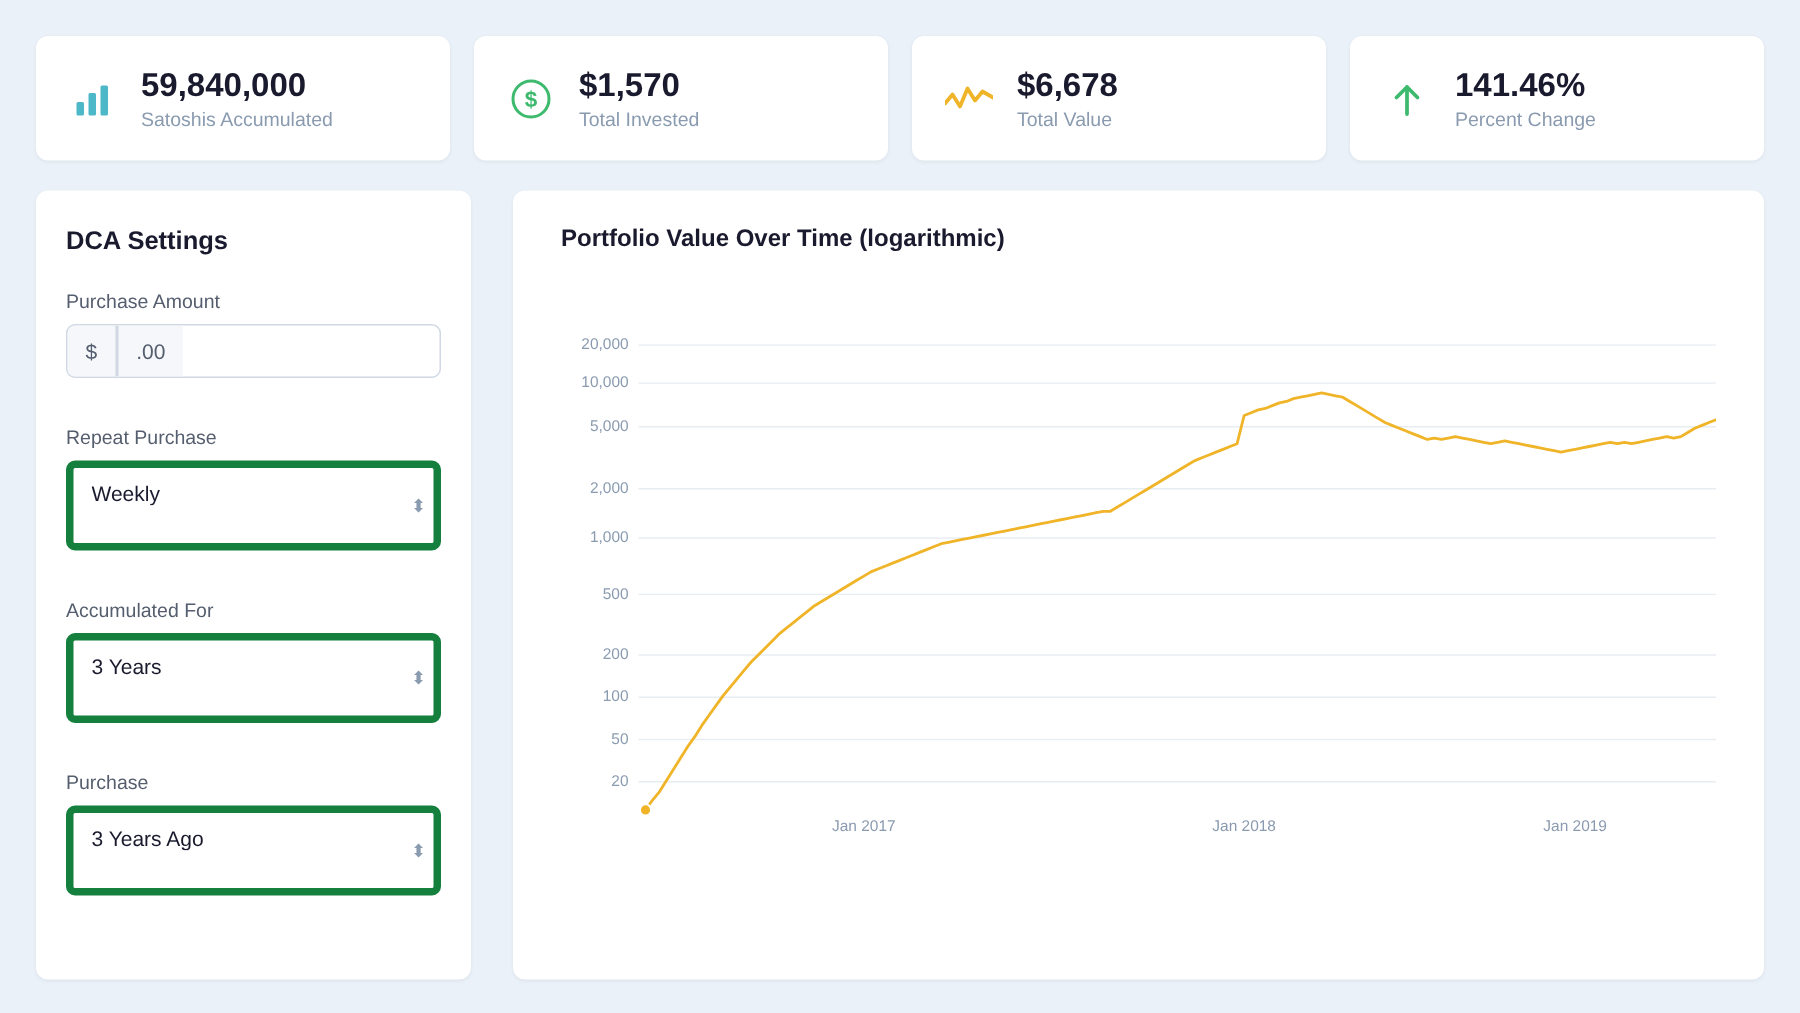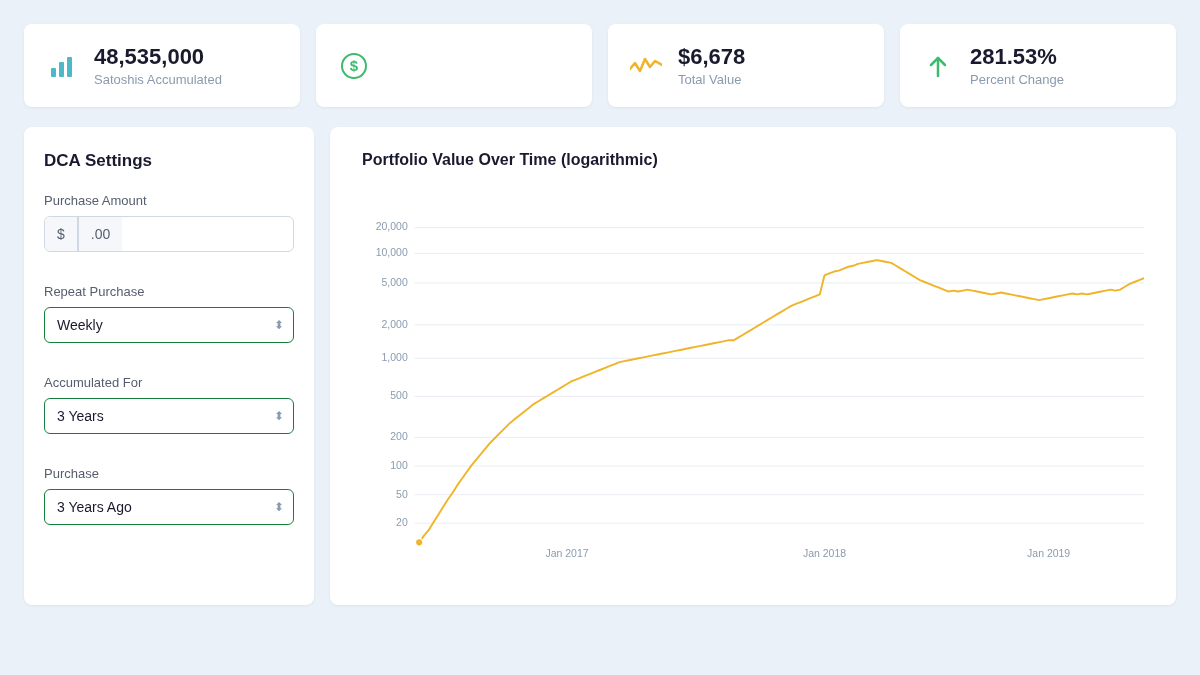--- a/index.html
+++ b/index.html
@@ -45,21 +45,21 @@
     .stat-label {
       font-size: 13px;
       color: #8a9bb0;
       margin-top: 2px;
     }
 
     
     .main-layout {
       display: grid;
       grid-template-columns: 290px 1fr;
-      gap: 16px;
+      gap: 28px;
     }
 
     
     .settings-panel {
       background: #fff;
       border-radius: 8px;
       padding: 24px 20px;
       box-shadow: 0 1px 3px rgba(0,0,0,0.06);
     }
     .settings-title {
@@ -109,22 +109,22 @@
       font-size: 14px;
       color: #1a1a2e;
       flex: 1;
       min-width: 0;
     }
     .select-wrapper {
       position: relative;
     }
     .select-field {
       width: 100%;
-      padding: 9px 36px 9px 12px;
-      border: 1px solid #15803d;
+      padding: 9px 36px 25px 12px;
+      border: 5px solid #15803d;
       border-radius: 6px;
       background: #fff;
       font-size: 14px;
       color: #1a1a2e;
       appearance: none;
       -webkit-appearance: none;
       cursor: pointer;
       outline: none;
     }
     .select-arrow {
@@ -173,32 +173,36 @@
 
   <div class="stat-card">
     <div class="stat-icon icon-bars">
       <svg width="28" height="28" viewBox="0 0 28 28" fill="none">
         <rect x="3" y="16" width="5" height="9" rx="1" fill="#4db8c8"></rect>
         <rect x="11" y="10" width="5" height="15" rx="1" fill="#4db8c8"></rect>
         <rect x="19" y="5" width="5" height="20" rx="1" fill="#4db8c8"></rect>
       </svg>
     </div>
     <div class="stat-content">
-      <div class="stat-value">48,535,000</div>
+      <div class="stat-value">59,840,000</div>
       <div class="stat-label">Satoshis Accumulated</div>
     </div>
   </div>
 
   <div class="stat-card">
     <div class="stat-icon icon-dollar">
       <svg width="28" height="28" viewBox="0 0 28 28" fill="none">
         <circle cx="14" cy="14" r="12" stroke="#3dba6e" stroke-width="2"></circle>
         <text x="14" y="19" text-anchor="middle" font-size="15" font-weight="700" fill="#3dba6e" font-family="sans-serif">$</text>
       </svg>
     </div>
+    <div class="stat-content">
+      <div class="stat-value">$1,570</div>
+      <div class="stat-label">Total Invested</div>
+    </div>
   </div>
 
   <div class="stat-card">
     <div class="stat-icon icon-wave">
       <svg width="32" height="22" viewBox="0 0 32 22" fill="none">
         <polyline points="0,14 5,8 10,16 15,4 20,12 25,6 32,10" stroke="#f0b429" stroke-width="2.5" fill="none" stroke-linecap="round" stroke-linejoin="round"></polyline>
       </svg>
     </div>
     <div class="stat-content">
       <div class="stat-value">$6,678</div>
@@ -207,21 +211,21 @@
   </div>
 
   <div class="stat-card">
     <div class="stat-icon icon-arrow-up">
       <svg width="28" height="28" viewBox="0 0 28 28" fill="none">
         <line x1="14" y1="24" x2="14" y2="6" stroke="#3dba6e" stroke-width="2.5" stroke-linecap="round"></line>
         <polyline points="7,13 14,6 21,13" stroke="#3dba6e" stroke-width="2.5" fill="none" stroke-linecap="round" stroke-linejoin="round"></polyline>
       </svg>
     </div>
     <div class="stat-content">
-      <div class="stat-value">281.53%</div>
+      <div class="stat-value">141.46%</div>
       <div class="stat-label">Percent Change</div>
     </div>
   </div>
 
 </div>
 
 <div class="main-layout">
 
   <div class="settings-panel">
     <div class="settings-title">DCA Settings</div>

